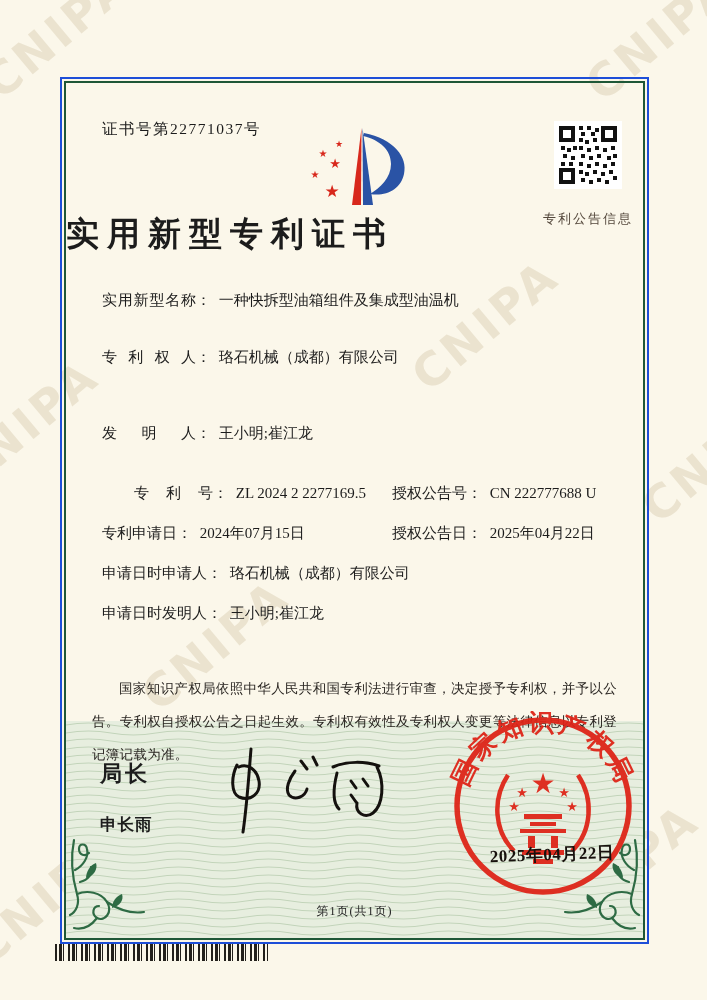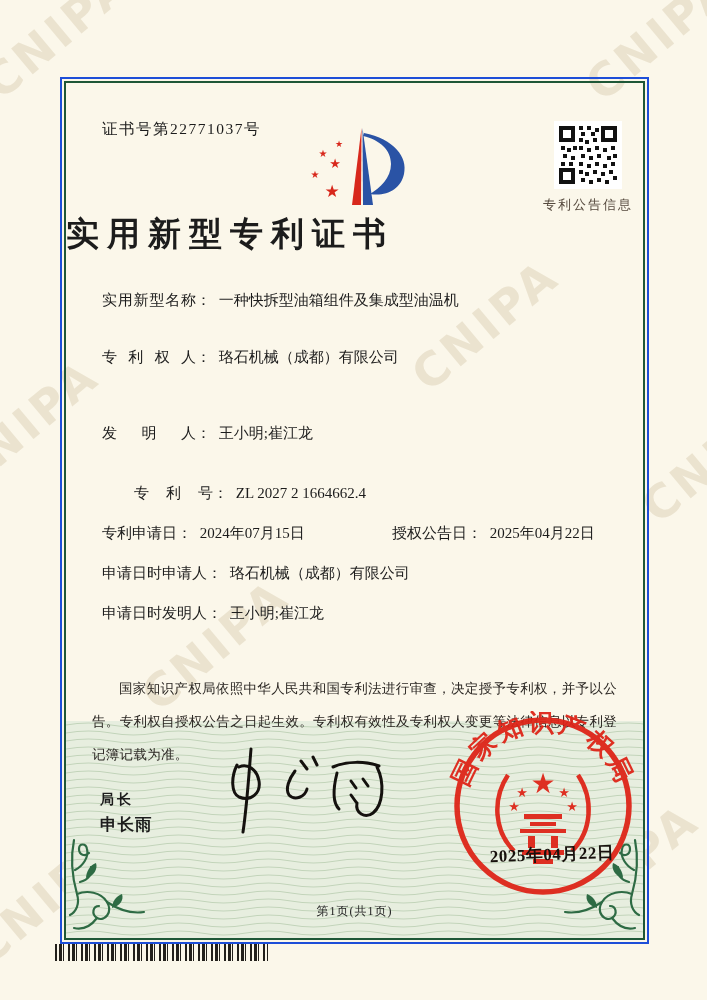--- a/index.html
+++ b/index.html
@@ -10,40 +10,40 @@
       font-size:46px;letter-spacing:4px;color:#ebe3cf;transform:rotate(-40deg);white-space:nowrap;}
   
   .frame{position:absolute;left:60px;top:77px;width:585px;height:863px;border:2px solid #1d4ed8;}
   .frame-inner{position:absolute;inset:2px;border:2px solid #1e5737;}
   
   .cert-no{position:absolute;left:36px;top:36px;font-size:15.5px;letter-spacing:1.5px;}
   .logo{position:absolute;left:240px;top:28px;}
   .logo text{font-family:"DejaVu Sans",sans-serif;}
   .qr-wrap{position:absolute;left:472px;top:38px;width:100px;text-align:center;}
   .qr{background:#fff;display:block;margin:0 auto;padding:3px;}
-  .qr-caption{margin-top:7px;font-size:13px;color:#55493d;letter-spacing:2px;}
+  .qr-caption{margin-top:21px;font-size:13px;color:#55493d;letter-spacing:2px;}
   .title{position:absolute;left:0;right:0;top:129px;text-align:left;font-size:33px;
          font-weight:700;letter-spacing:8px;}
   
   .row{position:absolute;left:36px;right:26px;font-size:15px;line-height:23px;}
   .lbl{display:inline-block;text-align:justify;text-align-last:justify;vertical-align:top;}
   .lw6{width:94px;}
   .lw5{width:79px;margin-left:32px;}
   .colon{vertical-align:top;}
   .val{display:inline-block;vertical-align:top;margin-left:4px;}
   .val-wrap{width:412px;}
   .cell-r{position:absolute;left:290px;top:0;white-space:nowrap;}
   
   .statement{position:absolute;left:26px;right:26px;top:589px;font-size:13.5px;line-height:33px;
              text-align:justify;text-indent:2em;color:#2a2622;letter-spacing:0.3px;}
   
   .band{position:absolute;left:0;right:0;top:638px;bottom:0;}
   .band svg{display:block;width:100%;height:100%;}
   
-  .director-title{position:absolute;left:34px;top:708px;font-size:14px;font-weight:700;letter-spacing:3px;}
+  .director-title{position:absolute;left:34px;top:676px;font-size:22px;font-weight:700;letter-spacing:3px;}
   .director-name{position:absolute;left:34px;top:731px;font-size:16.5px;font-weight:700;letter-spacing:1px;}
   .sig{position:absolute;left:143px;top:660px;}
   
   .seal{position:absolute;left:382px;top:628px;}
   .seal-date{position:absolute;left:408px;top:760px;width:156px;text-align:center;font-size:17px;
              font-weight:700;color:#17110d;letter-spacing:0.5px;transform:rotate(-2deg);}
   
   .footer{position:absolute;left:0;right:0;top:820px;text-align:center;font-size:12px;letter-spacing:1px;}
   
   .fl{position:absolute;bottom:0;}
@@ -151,21 +151,25 @@
       <div class="row" style="top:206px">
         <span class="lbl lw6">实用新型名称</span><span class="colon">：</span>
         <span class="val">一种快拆型油箱组件及集成型油温机</span>
       </div>
       <div class="row" style="top:339px">
         <span class="lbl lw6">发明人</span><span class="colon">：</span>
         <span class="val">王小明;崔江龙</span>
       </div>
       <div class="row" style="top:399px">
         <span class="lbl lw5">专利号</span><span class="colon">：</span>
-        <span class="val">ZL 2027 2 1664662.4</span>
+        <span class="val">ZL 2024 2 2277169.5</span>
+        <span class="cell-r">
+          <span>授权公告号</span><span class="colon">：</span>
+          <span class="val">CN 222777688 U</span>
+        </span>
       </div>
       <div class="row" style="top:439px">
         <span>专利申请日</span><span class="colon">：</span>
         <span class="val">2024年07月15日</span>
         <span class="cell-r">
           <span>授权公告日</span><span class="colon">：</span>
           <span class="val">2025年04月22日</span>
         </span>
       </div>
       <div class="row" style="top:519px">

